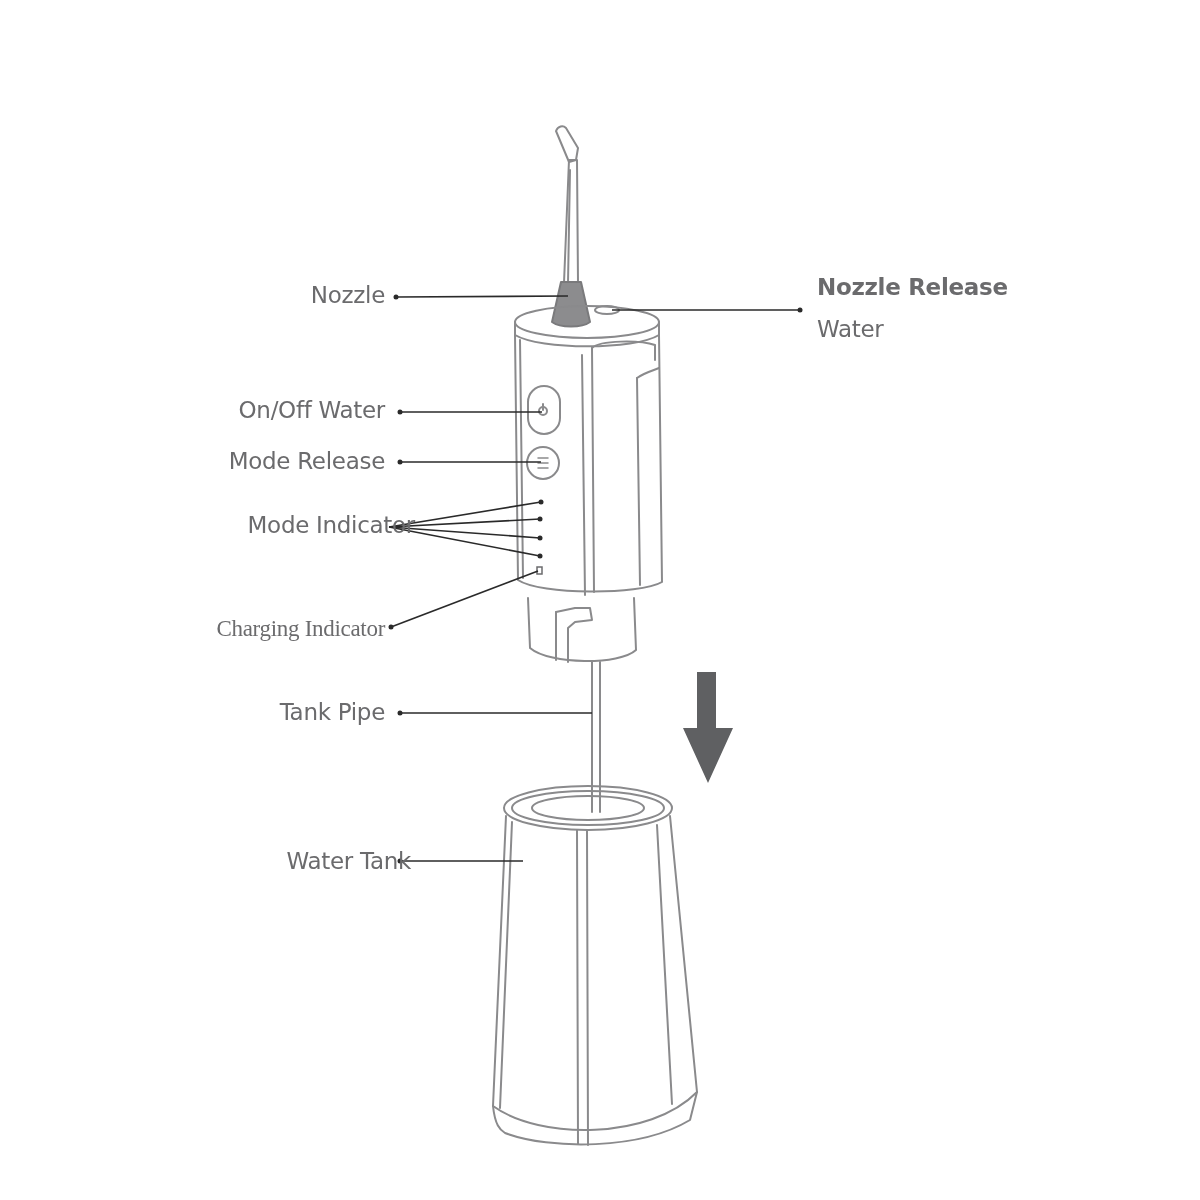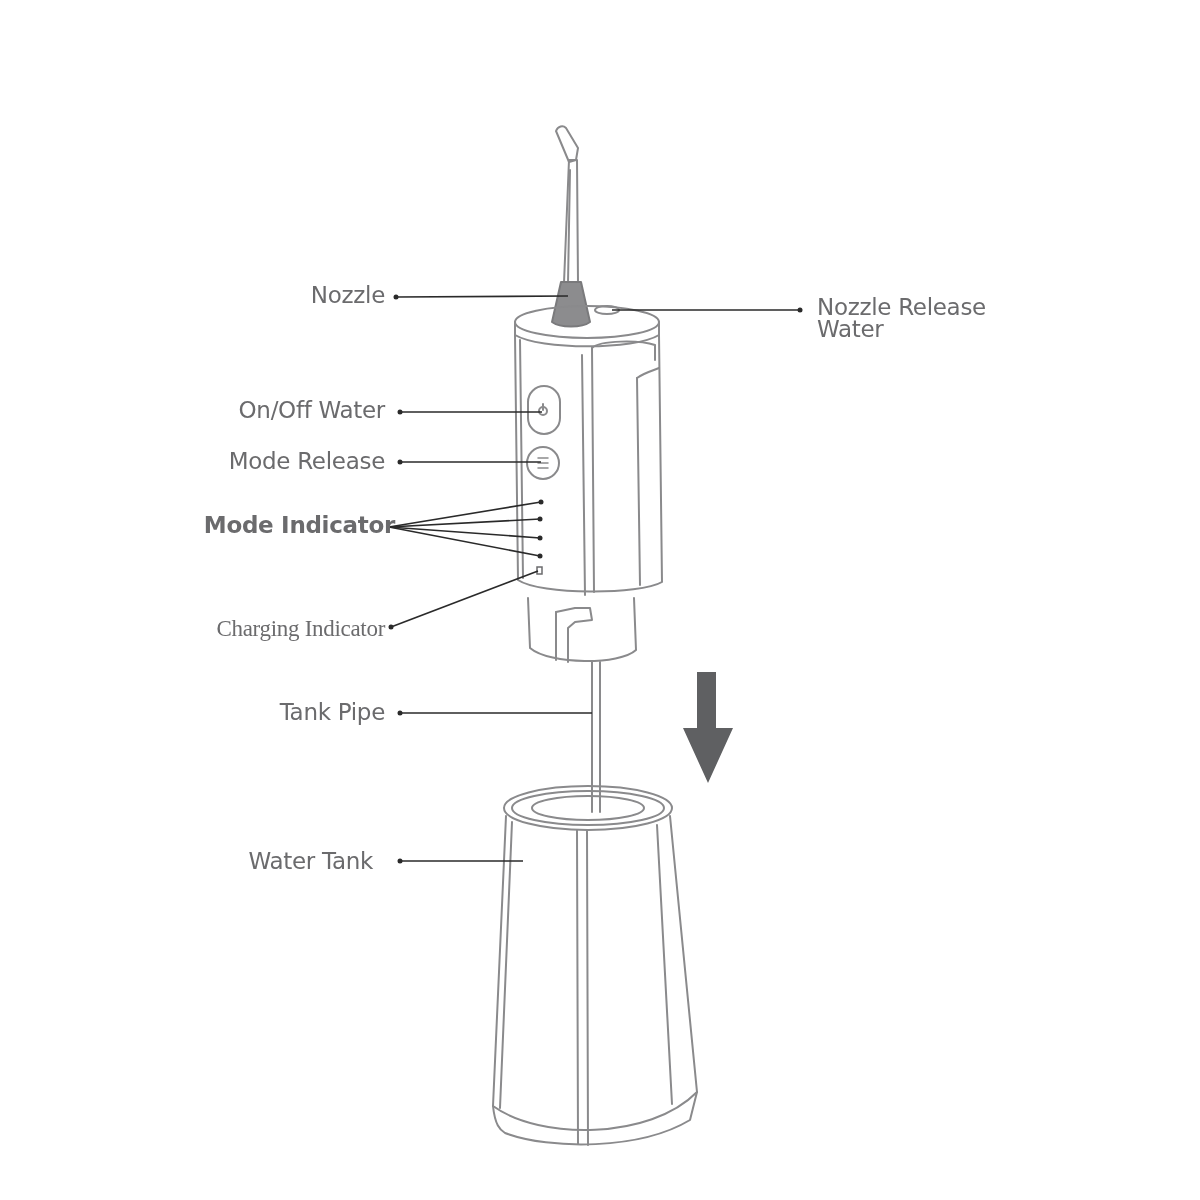--- a/index.html
+++ b/index.html
@@ -92,20 +92,20 @@
     <circle cx="400" cy="462" r="2.5"></circle>
     <circle cx="391" cy="627" r="2.5"></circle>
     <circle cx="400" cy="713" r="2.5"></circle>
     <circle cx="400" cy="861" r="2.5"></circle>
   </g>
 
   <path d="M697,672 L716,672 L716,728 L733,728 L708,783 L683,728 L697,728 Z" fill="#5f6062"></path>
 </svg>
 
 <div class="label right" style="right:815px; top:284px;">Nozzle</div>
-<div class="label" style="left:817px; top:296px;">Nozzle Release</div>
+<div class="label" style="left:817px; top:276px;font-weight:bold;">Nozzle Release</div>
 <div class="label" style="left:817px; top:318px;">Water</div>
 <div class="label right" style="right:815px; top:399px;">On/Off Water</div>
 <div class="label right" style="right:815px; top:450px;">Mode Release</div>
-<div class="label right" style="right:805px; top:514px;font-weight:bold;">Mode Indicator</div>
+<div class="label right" style="right:785px; top:514px;">Mode Indicator</div>
 <div class="label right" style="right:815px; top:617px;font-family:Liberation Serif, serif;">Charging Indicator</div>
 <div class="label right" style="right:815px; top:701px;">Tank Pipe</div>
-<div class="label right" style="right:827px; top:850px;margin-left:24px;">Water Tank</div>
+<div class="label right" style="right:789px; top:850px;margin-left:24px;">Water Tank</div>
 
 </body></html>

